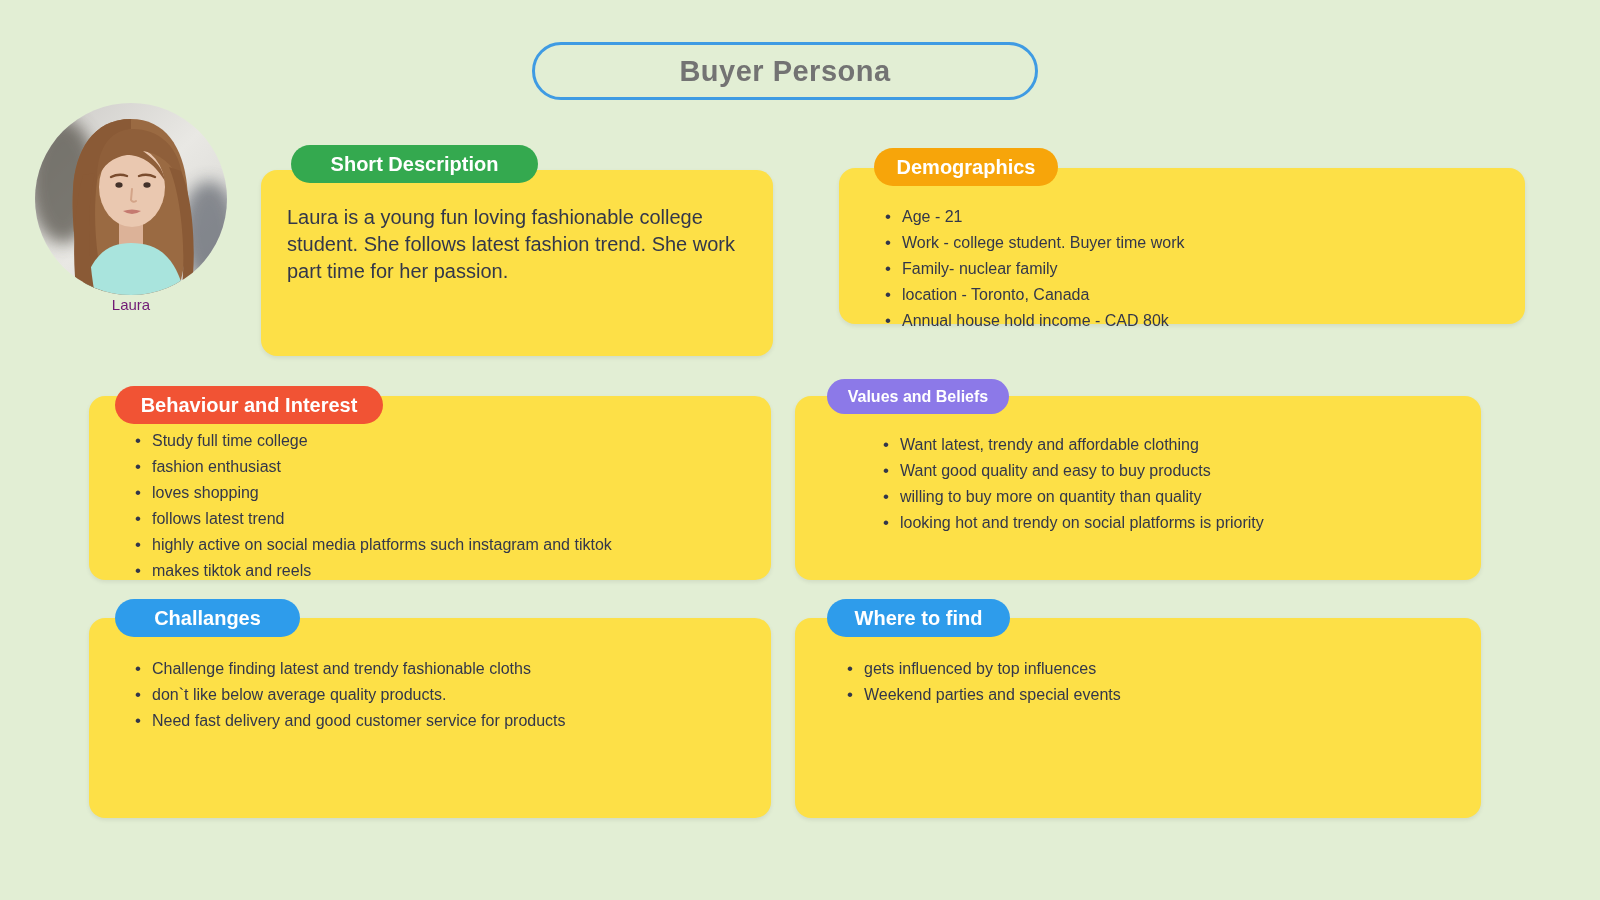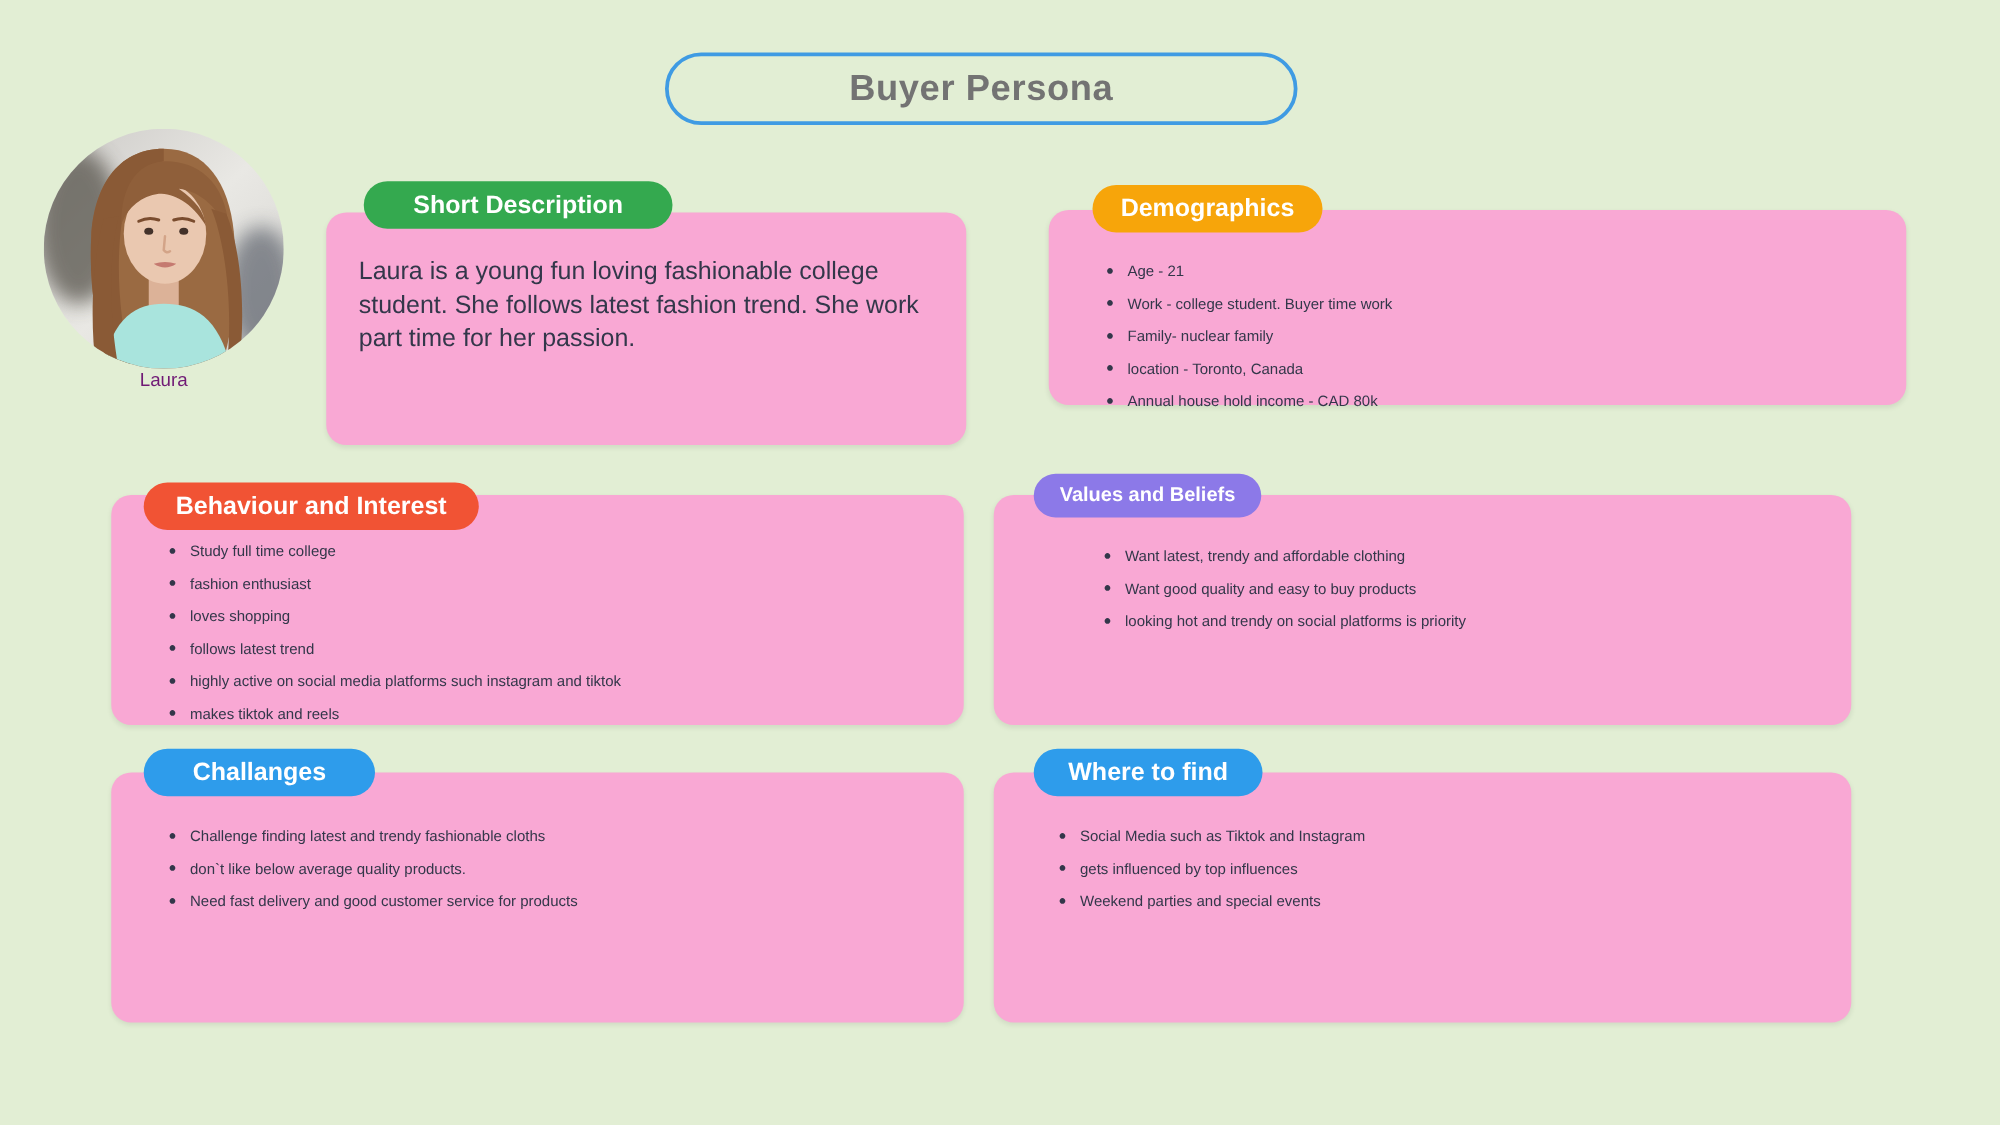--- a/index.html
+++ b/index.html
@@ -38,21 +38,21 @@
     left: 35px; top: 296px;
     width: 192px;
     text-align: center;
     font-size: 15px;
     color: #701a75;
   }
 
   
   .card {
     position: absolute;
-    background: #f9a8d4;
+    background: #fde047;
     border-radius: 16px;
     box-shadow: 0 2px 4px rgba(0,0,0,0.08);
   }
   .pill {
     position: absolute;
     border-radius: 20px;
     display: flex; align-items: center; justify-content: center;
     color: #ffffff;
     font-size: 20px; font-weight: 700;
     white-space: nowrap;
@@ -63,21 +63,21 @@
     font-size: 20px;
     line-height: 27px;
   }
   .card ul {
     list-style: none;
     margin: 0;
   }
   .card li {
     position: relative;
     padding-left: 17px;
-    font-size: 12px;
+    font-size: 16px;
     line-height: 26px;
   }
   .card li::before {
     content: "\2022";
     position: absolute;
     left: 0;
     font-size: 17px;
   }
 
   
@@ -178,33 +178,33 @@
     <li>highly active on social media platforms such instagram and tiktok</li>
     <li>makes tiktok and reels</li>
   </ul>
 </div>
 
 <div class="card" id="card-values">
   <div class="pill" id="pill-values" style="background-color: rgb(140, 121, 232);">Values and Beliefs</div>
   <ul>
     <li>Want latest, trendy and affordable clothing</li>
     <li>Want good quality and easy to buy products</li>
+    <li>willing to buy more on quantity than quality</li>
     <li>looking hot and trendy on social platforms is priority</li>
   </ul>
 </div>
 
 <div class="card" id="card-challanges">
   <div class="pill" id="pill-challanges" style="background-color: rgb(46, 156, 235);">Challanges</div>
   <ul>
     <li>Challenge finding latest and trendy fashionable cloths</li>
     <li>don`t like below average quality products.</li>
     <li>Need fast delivery and good customer service for products</li>
   </ul>
 </div>
 
 <div class="card" id="card-where-to-find">
   <div class="pill" id="pill-where-to-find" style="background-color: rgb(46, 156, 235);">Where to find</div>
   <ul>
-    <li>Social Media such as Tiktok and Instagram</li>
     <li>gets influenced by top influences</li>
     <li>Weekend parties and special events</li>
   </ul>
 </div>
 
 </body></html>

